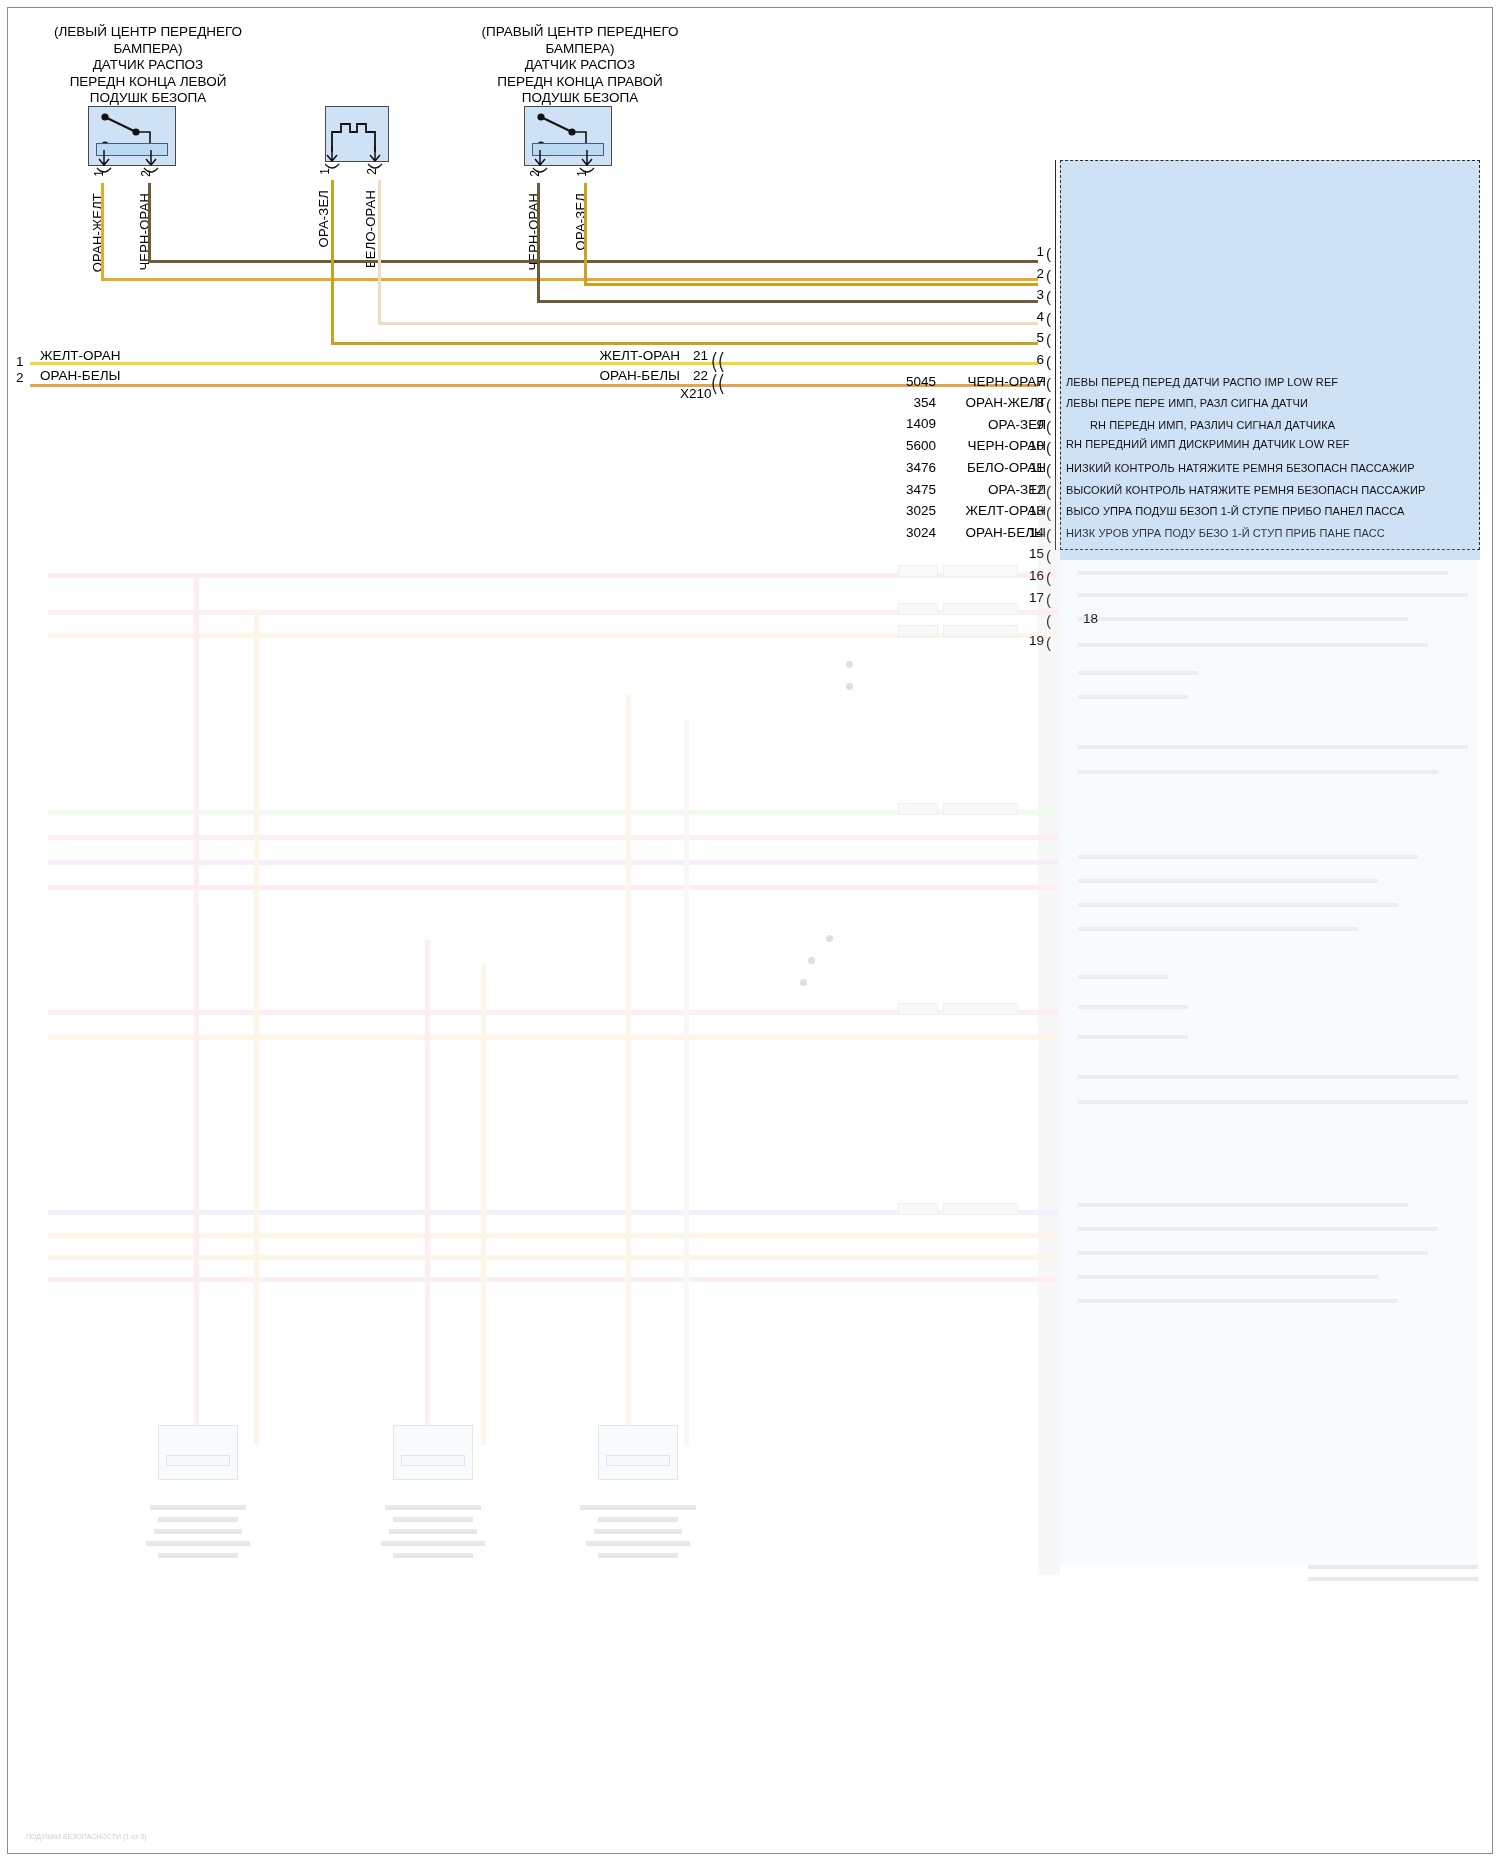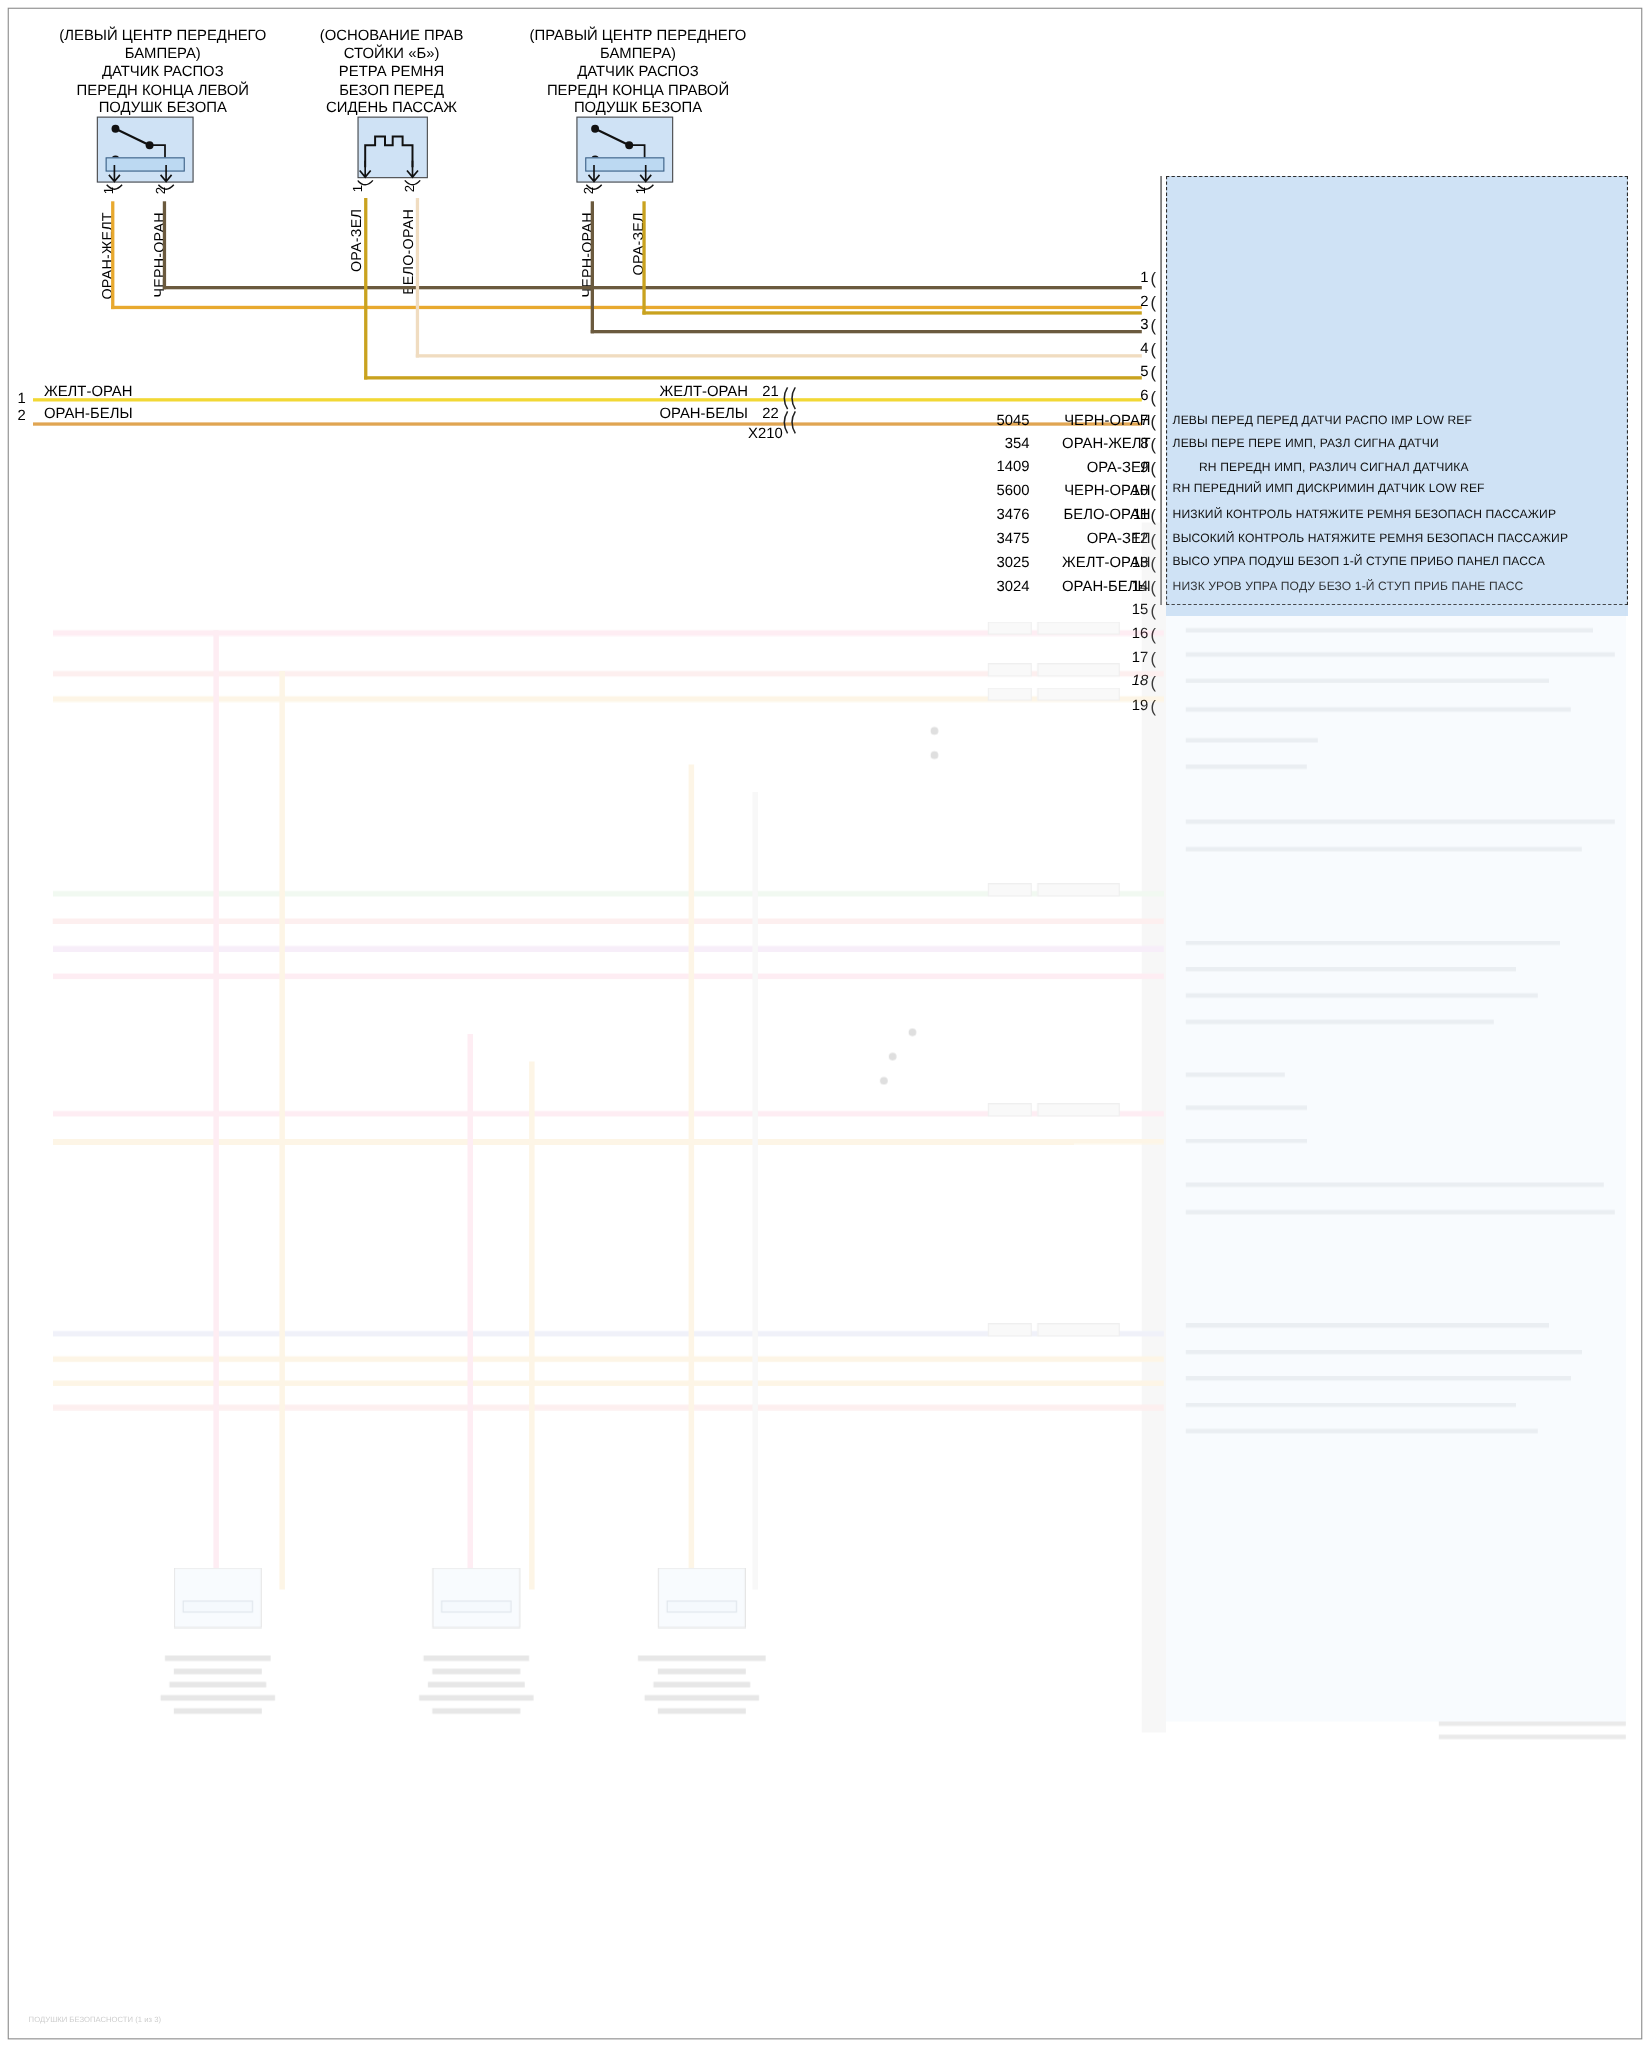--- a/index.html
+++ b/index.html
@@ -77,25 +77,20 @@
     <path d="M16 0 L16 14 M11 9 L16 15 L21 9" stroke="#111" stroke-width="1.5" fill="none"></path>
     <path d="M63 0 L63 14 M58 9 L63 15 L68 9" stroke="#111" stroke-width="1.5" fill="none"></path>
     <path d="M9 18 Q16 26 23 18" stroke="#111" stroke-width="1.3" fill="none"></path>
     <path d="M56 18 Q63 26 70 18" stroke="#111" stroke-width="1.3" fill="none"></path>
   </svg>
   <div class="pinnum" style="left:92px;top:170px;">1</div>
   <div class="pinnum" style="left:139px;top:170px;">2</div>
   <div class="wirename" style="left:90px;top:193px;">ОРАН-ЖЕЛТ</div>
   <div class="wirename" style="left:137px;top:193px;">ЧЕРН-ОРАН</div>
 
-  <div class="sensor-cap" style="left:268px;top:24px;width:176px;">(ОСНОВАНИЕ ПРАВ
-СТОЙКИ «Б»)
-РЕТРА РЕМНЯ
-БЕЗОП ПЕРЕД
-СИДЕНЬ ПАССАЖ</div>
   <div class="sensor-box" style="left:325px;top:106px;width:64px;height:56px;"></div>
   <svg style="position:absolute;left:325px;top:106px;" width="64" height="56">
     <path d="M7 46 L7 26 L16 26 L16 18 L25 18 L25 26 L32 26 L32 18 L41 18 L41 26 L50 26 L50 46" stroke="#111" stroke-width="1.8" fill="none"></path>
   </svg>
   <svg style="position:absolute;left:325px;top:146px;" width="66" height="34">
     <path d="M7 0 L7 14 M2 9 L7 15 L12 9" stroke="#111" stroke-width="1.5" fill="none"></path>
     <path d="M50 0 L50 14 M45 9 L50 15 L55 9" stroke="#111" stroke-width="1.5" fill="none"></path>
     <path d="M0 18 Q7 26 14 18" stroke="#111" stroke-width="1.3" fill="none"></path>
     <path d="M43 18 Q50 26 57 18" stroke="#111" stroke-width="1.3" fill="none"></path>
   </svg>
@@ -212,21 +207,21 @@
       <div class="num-cell" style="left: 880px; top: 524.8px; width: 56px;">3024</div>
       <div class="col-cell" style="left: 940px; top: 524.8px; width: 106px;">ОРАН-БЕЛЫ</div>
       <div class="pin-cell" style="left: 1018px; top: 524.8px; width: 26px;">14</div>
       <div class="ctick" style="left: 1046px; top: 526.8px;">(</div>
       <div class="pin-cell" style="left: 1018px; top: 546.4px; width: 26px;">15</div>
       <div class="ctick" style="left: 1046px; top: 548.4px;">(</div>
       <div class="pin-cell" style="left: 1018px; top: 568px; width: 26px;">16</div>
       <div class="ctick" style="left: 1046px; top: 570px;">(</div>
       <div class="pin-cell" style="left: 1018px; top: 589.6px; width: 26px;">17</div>
       <div class="ctick" style="left: 1046px; top: 591.6px;">(</div>
-      <div class="pin-cell" style="left: 1018px; top: 611.2px; width: 26px; font-style: italic;">18</div>
+      <div class="pin-cell" style="left: 1072px; top: 611.2px; width: 26px;">18</div>
       <div class="ctick" style="left: 1046px; top: 613.2px;">(</div>
       <div class="pin-cell" style="left: 1018px; top: 632.8px; width: 26px;">19</div>
       <div class="ctick" style="left: 1046px; top: 634.8px;">(</div>
     </div>
 
   <div class="module-panel" style="left:1060px;top:160px;width:420px;height:400px;"></div>
   <div class="module-dash" style="left:1060px;top:160px;width:420px;height:390px;"></div>
   <div class="vbar" style="left:1055px;top:160px;height:390px;"></div>
   <div id="desc-rows">
       <div class="desc" style="left: 1066px; top: 375.6px;">ЛЕВЫ ПЕРЕД ПЕРЕД ДАТЧИ РАСПО IMP LOW REF</div>

